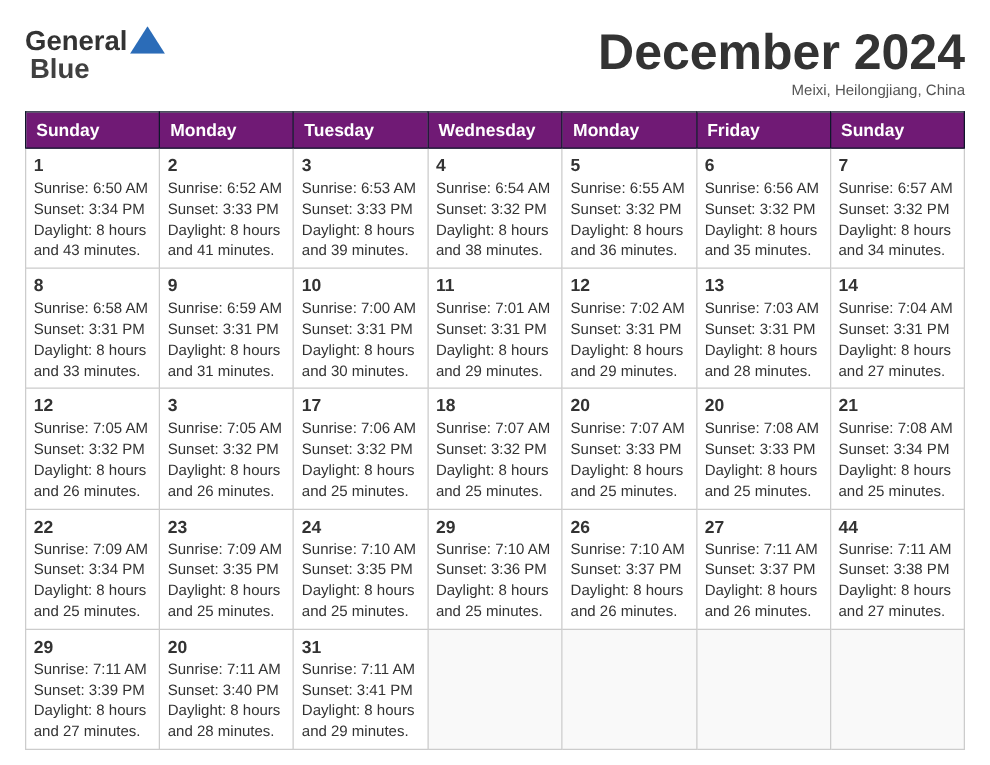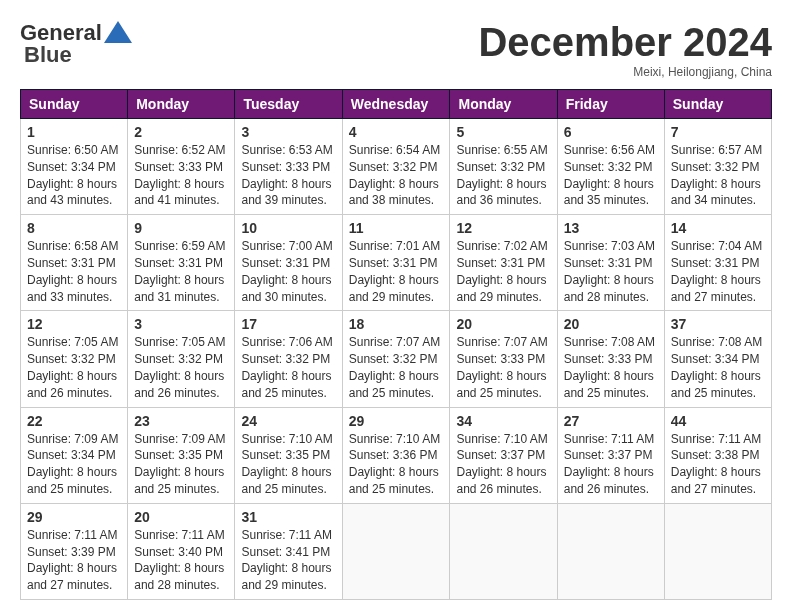--- a/index.html
+++ b/index.html
@@ -262,21 +262,21 @@
       </td>
         <td>
         <span class="day-number">20</span>
         <div class="day-info">
           Sunrise: 7:08 AM<br>
           Sunset: 3:33 PM<br>
           Daylight: 8 hours and 25 minutes.
         </div>
       </td>
         <td>
-        <span class="day-number">37</span>
+        <span class="day-number">21</span>
         <div class="day-info">
           Sunrise: 7:08 AM<br>
           Sunset: 3:34 PM<br>
           Daylight: 8 hours and 25 minutes.
         </div>
       </td>
       </tr>
       <tr>
         <td>
         <span class="day-number">22</span>
@@ -304,21 +304,21 @@
       </td>
         <td>
         <span class="day-number">29</span>
         <div class="day-info">
           Sunrise: 7:10 AM<br>
           Sunset: 3:36 PM<br>
           Daylight: 8 hours and 25 minutes.
         </div>
       </td>
         <td>
-        <span class="day-number">34</span>
+        <span class="day-number">26</span>
         <div class="day-info">
           Sunrise: 7:10 AM<br>
           Sunset: 3:37 PM<br>
           Daylight: 8 hours and 26 minutes.
         </div>
       </td>
         <td>
         <span class="day-number">27</span>
         <div class="day-info">
           Sunrise: 7:11 AM<br>

